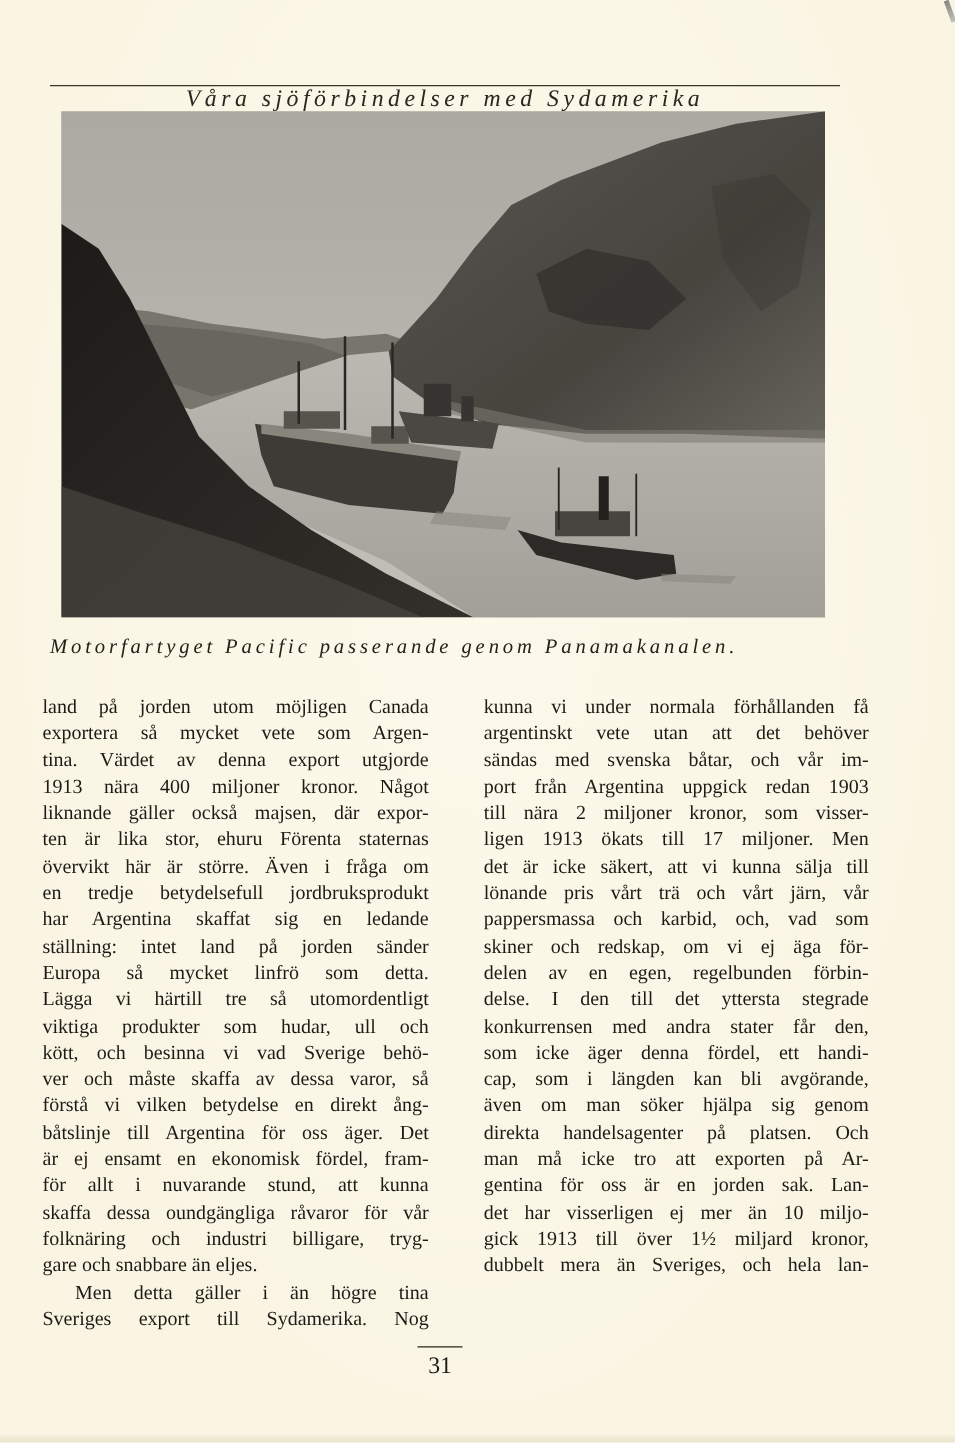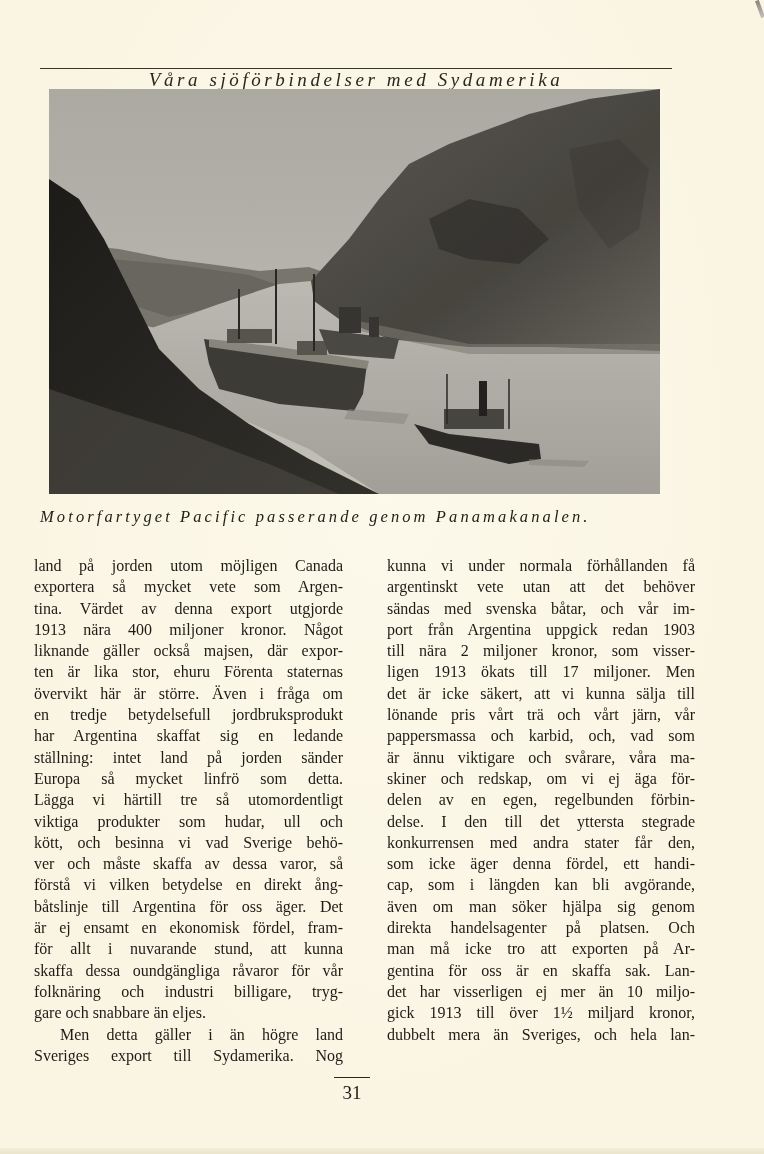--- a/index.html
+++ b/index.html
@@ -210,45 +210,44 @@
     <span class="line">viktiga produkter som hudar, ull och</span>
     <span class="line">kött, och besinna vi vad Sverige behö-</span>
     <span class="line">ver och måste skaffa av dessa varor, så</span>
     <span class="line">förstå vi vilken betydelse en direkt ång-</span>
     <span class="line">båtslinje till Argentina för oss äger. Det</span>
     <span class="line">är ej ensamt en ekonomisk fördel, fram-</span>
     <span class="line">för allt i nuvarande stund, att kunna</span>
     <span class="line">skaffa dessa oundgängliga råvaror för vår</span>
     <span class="line">folknäring och industri billigare, tryg-</span>
     <span class="line last">gare och snabbare än eljes.</span>
-    <span class="line indent">Men detta gäller i än högre land</span>
+    <span class="line indent">Men detta gäller i än högre tina</span>
     <span class="line">Sveriges export till Sydamerika. Nog</span>
   </div>
 
   <div class="column col-right">
     <span class="line">kunna vi under normala förhållanden få</span>
     <span class="line">argentinskt vete utan att det behöver</span>
     <span class="line">sändas med svenska båtar, och vår im-</span>
     <span class="line">port från Argentina uppgick redan 1903</span>
     <span class="line">till nära 2 miljoner kronor, som visser-</span>
     <span class="line">ligen 1913 ökats till 17 miljoner. Men</span>
     <span class="line">det är icke säkert, att vi kunna sälja till</span>
     <span class="line">lönande pris vårt trä och vårt järn, vår</span>
     <span class="line">pappersmassa och karbid, och, vad som</span>
-    <span class="line">är ännu viktigare och svårare, våra ma-</span>
     <span class="line">skiner och redskap, om vi ej äga för-</span>
     <span class="line">delen av en egen, regelbunden förbin-</span>
     <span class="line">delse. I den till det yttersta stegrade</span>
     <span class="line">konkurrensen med andra stater får den,</span>
     <span class="line">som icke äger denna fördel, ett handi-</span>
     <span class="line">cap, som i längden kan bli avgörande,</span>
     <span class="line">även om man söker hjälpa sig genom</span>
     <span class="line">direkta handelsagenter på platsen. Och</span>
     <span class="line">man må icke tro att exporten på Ar-</span>
-    <span class="line">gentina för oss är en skaffa sak. Lan-</span>
+    <span class="line">gentina för oss är en jorden sak. Lan-</span>
     <span class="line">det har visserligen ej mer än 10 miljo-</span>
     <span class="line">gick 1913 till över 1½ miljard kronor,</span>
     <span class="line">dubbelt mera än Sveriges, och hela lan-</span>
   </div>
 
   <div class="folio-rule"></div>
   <div class="folio">31</div>
 
   <div class="page-edge-bottom"></div>
 </div>

